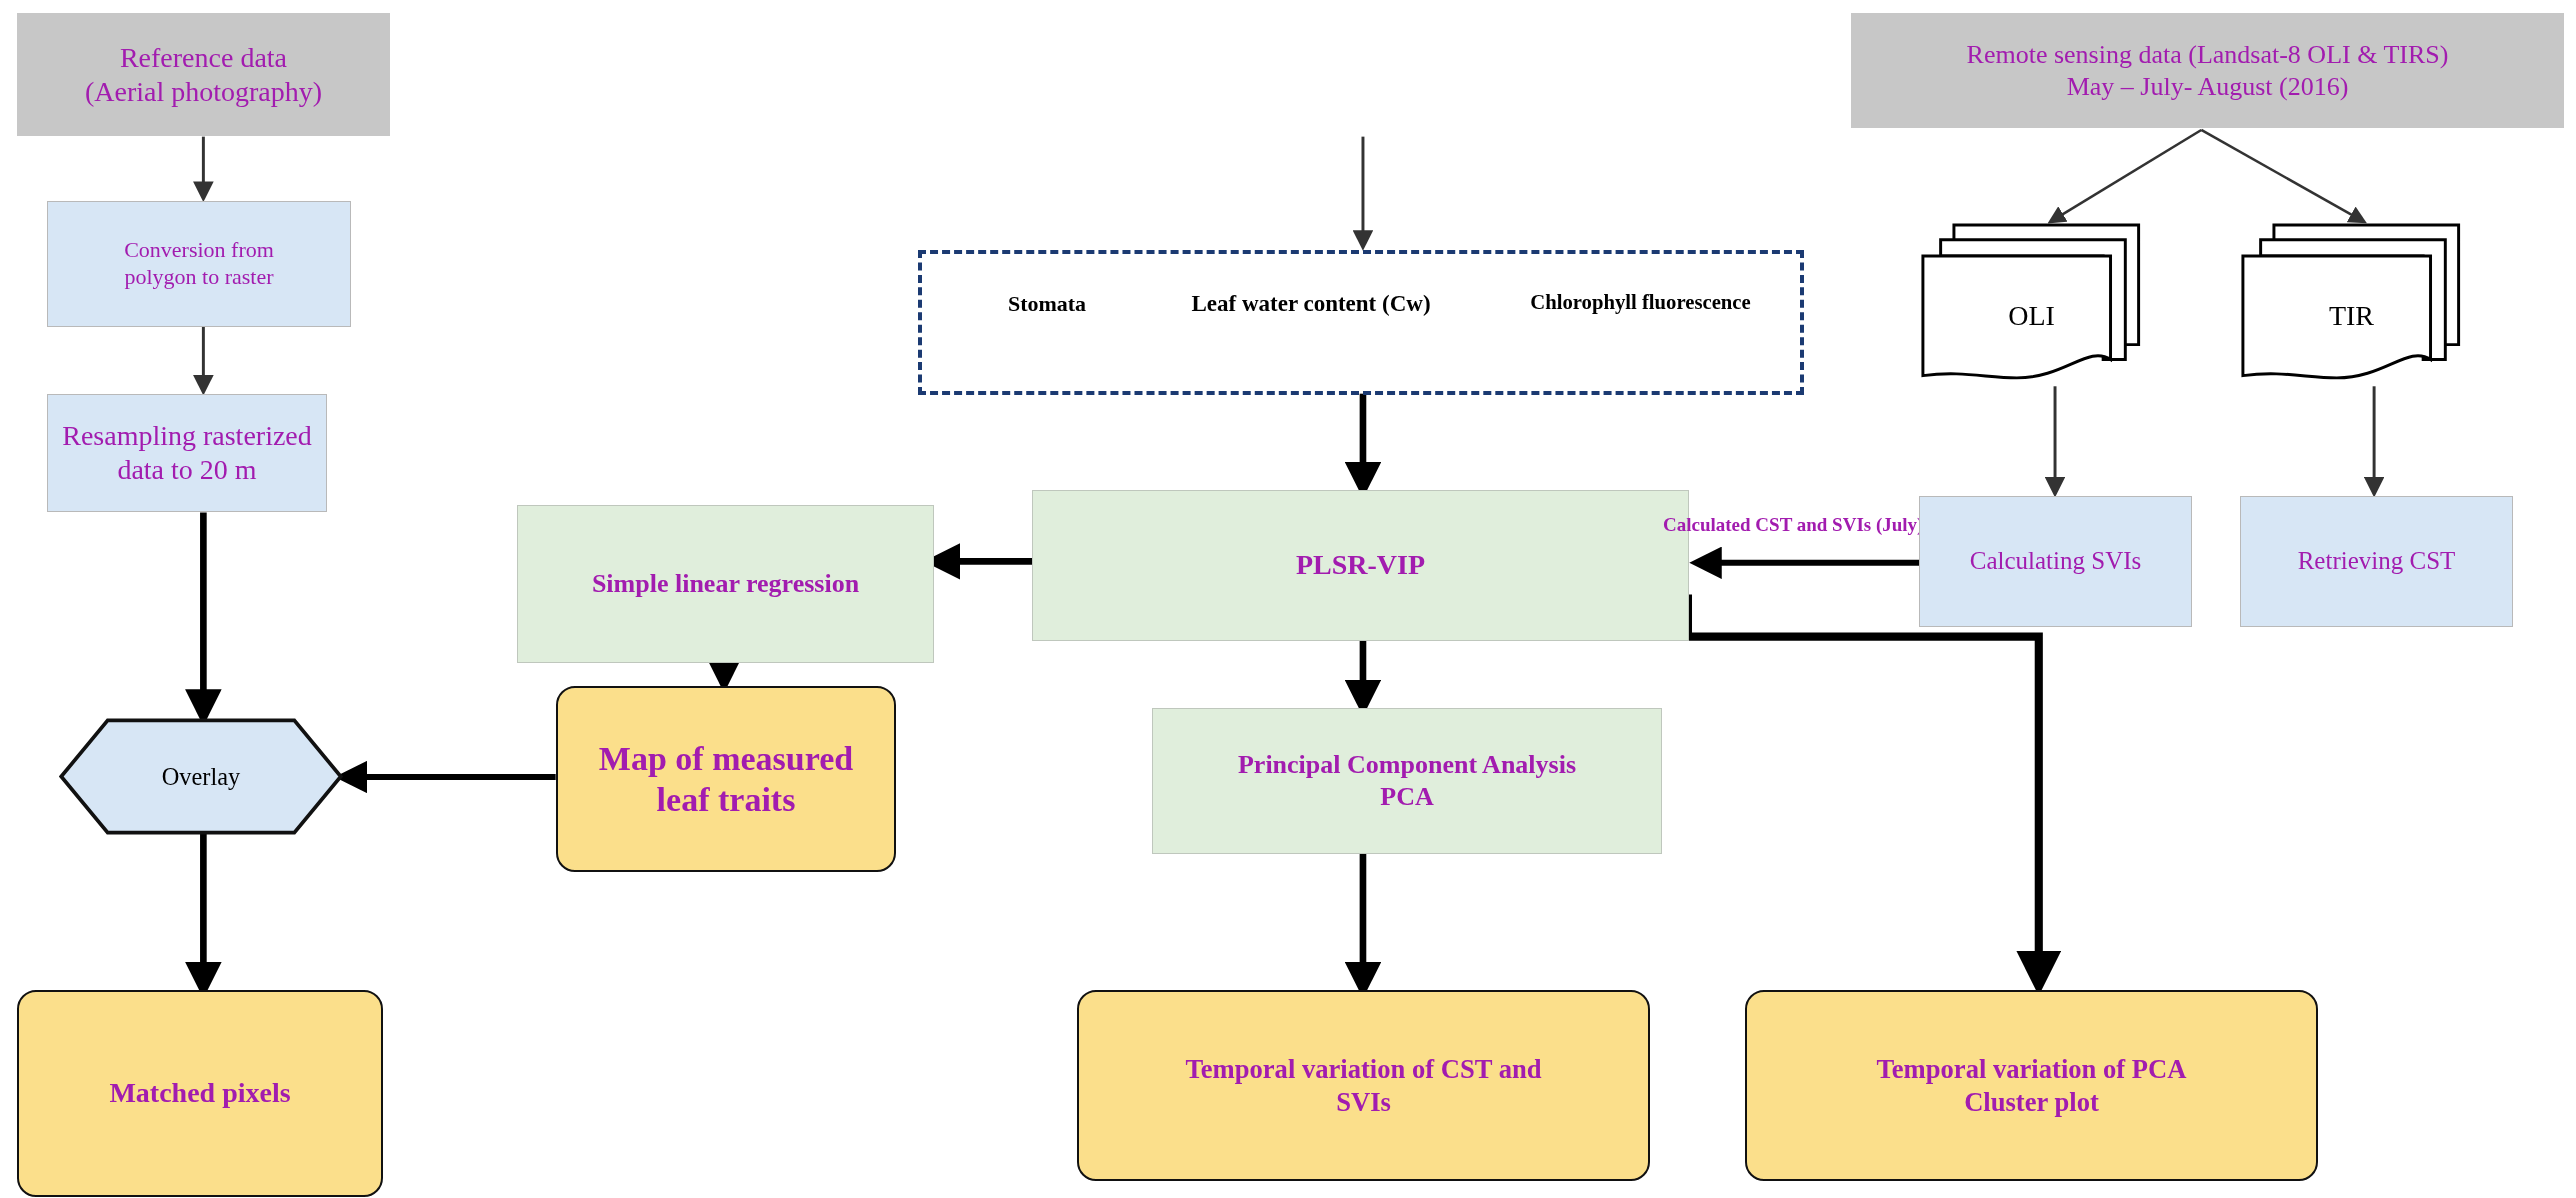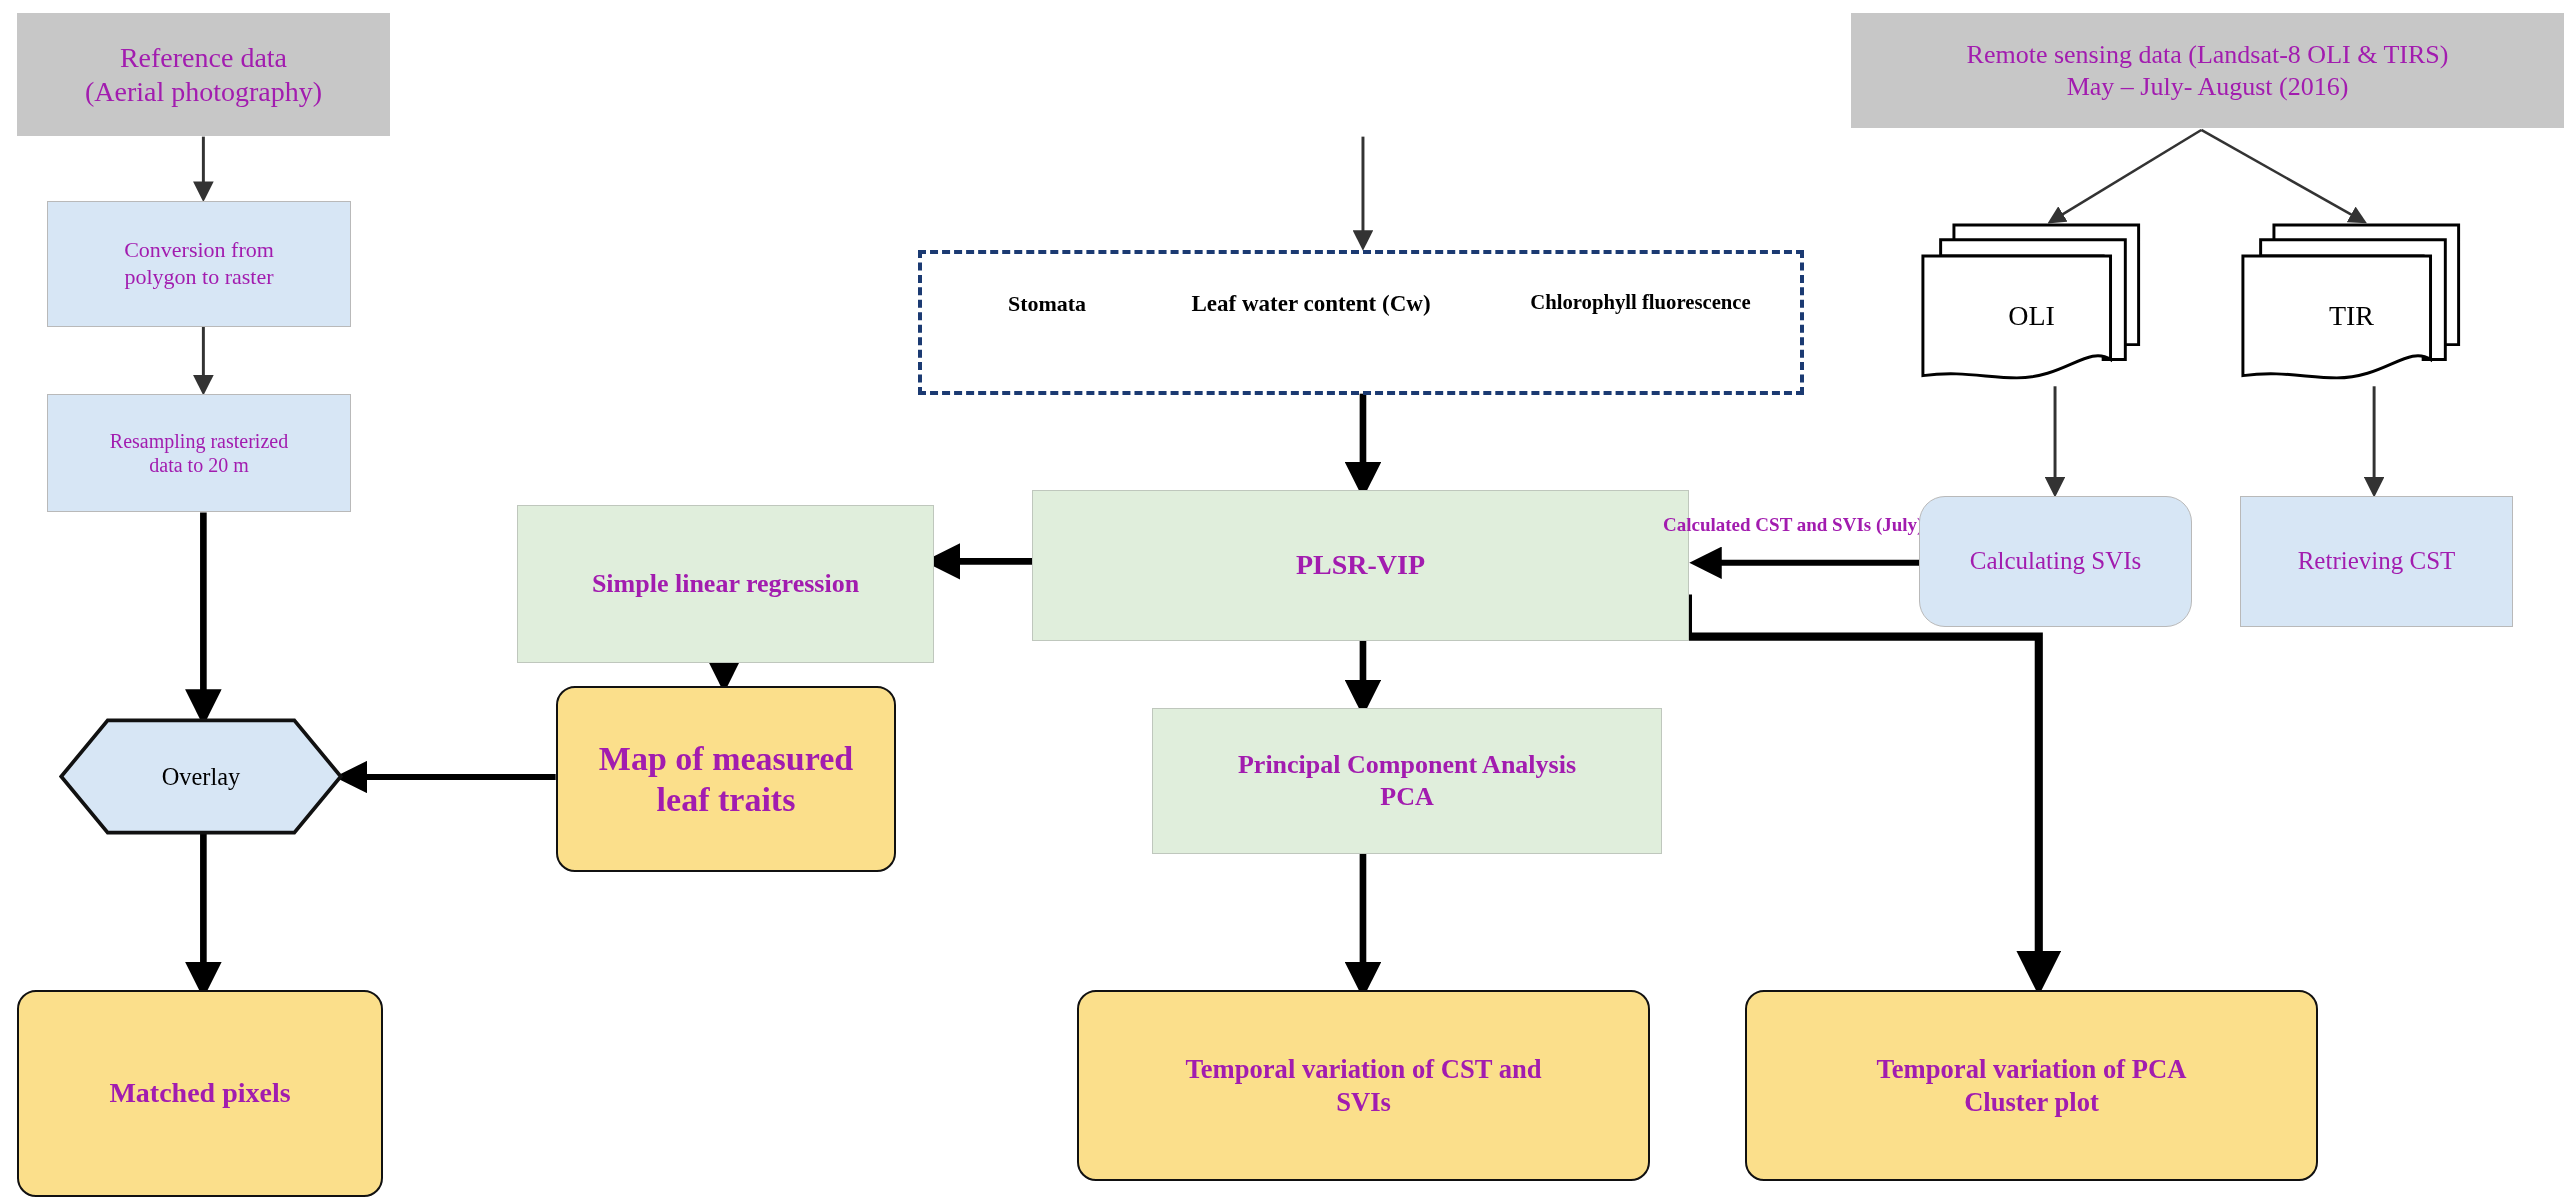--- a/index.html
+++ b/index.html
@@ -106,21 +106,21 @@
   <div class="node grey" style="left:17px;top:13.3px;width:373px;height:123px;font-size:28px;">
     <span>Reference data
 (Aerial photography)</span>
   </div>
 
   <div class="node blue" style="left:47px;top:201px;width:304px;height:126px;font-size:22px;">
     <span>Conversion from
 polygon to raster</span>
   </div>
 
-  <div class="node blue" style="left:47px;top:394px;width:304px;height:118px;font-size:20px;">
+  <div class="node blue" style="left:47px;top:394px;width:280px;height:118px;font-size:28px;">
     <span>Resampling rasterized
 data to 20 m</span>
   </div>
 
   <div class="hexwrap" style="left:59px;top:718px;width:284px;height:117px;">
     <svg width="284" height="117" viewBox="0 0 385 158" xmlns="http://www.w3.org/2000/svg">
       <polygon points="66,3 319,3 382,79 319,155 66,155 3,79" fill="#d7e6f5" stroke="#111" stroke-width="5"></polygon>
     </svg>
     <div class="hexlabel" style="font-size:24.4px;">
       <span>Overlay</span>
@@ -197,21 +197,21 @@
     <svg width="229" height="170" viewBox="0 0 310 230" xmlns="http://www.w3.org/2000/svg">
       <path d="M50 8 H300 V170 H270 V30 H50 Z" fill="#fff" stroke="#000" stroke-width="4"></path>
       <path d="M32 28 H282 V190 H252 V50 H32 Z" fill="#fff" stroke="#000" stroke-width="4"></path>
       <path d="M8 50 H262 V190 C 232 170 200 215 135 215 C 95 215 60 205 8 212 Z" fill="#fff" stroke="#000" stroke-width="4"></path>
     </svg>
     <div class="doclabel" style="top:81px;font-size:28px;">
       <span>TIR</span>
     </div>
   </div>
 
-  <div class="node blue" style="left:1919px;top:496px;width:273px;height:131px;font-size:25px;border-radius:26px;">
+  <div class="node blue" style="left:1919px;top:496px;width:273px;height:131px;font-size:25px;">
     <span>Calculating  SVIs</span>
   </div>
 
   <div class="node blue" style="left:2240px;top:496px;width:273px;height:131px;font-size:25px;">
     <span>Retrieving CST</span>
   </div>
 
 </div>
 
 

